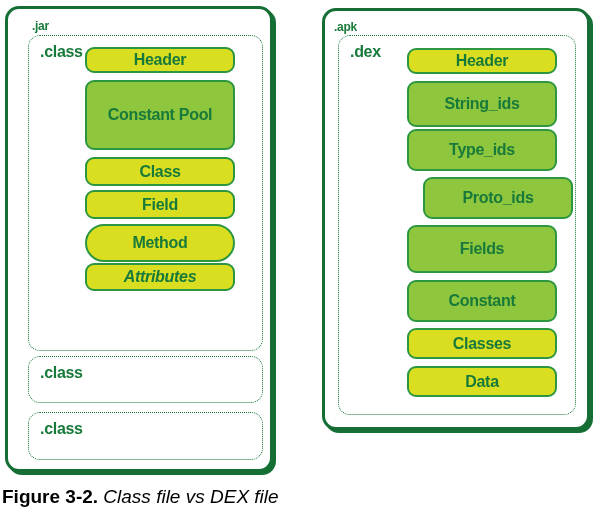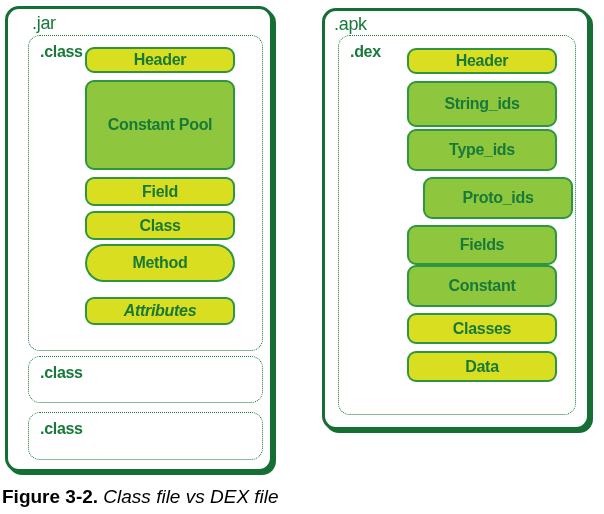--- a/index.html
+++ b/index.html
@@ -22,25 +22,26 @@
     border: 3px solid var(--dark_green, #156f35);
     border-radius: 14px;
     box-shadow: 3px 3px 0 var(--dark_green, #156f35);
     box-sizing: border-box;
   }
   .panel-jar { left: 5px;  top: 6px; width: 268px; height: 466px; }
   .panel-apk { left: 322px; top: 8px; width: 268px; height: 422px; }
 
   .panel-label {
     position: absolute;
-    font-size: 18px;
-    font-weight: normal;
+    font-size: 12px;
+    font-weight: bold;
     letter-spacing: -0.3px;
     color: var(--text_green, #17793a);
     line-height: 1;
+    margin-top: 6px;
   }
   .panel-jar > .panel-label { top: 5px; left: 24px; }
   .panel-apk > .panel-label { top: 4px; left: 9px; }
 
   
   .dashed {
     position: absolute;
     border: 1px dotted var(--text_green, #17793a);
     border-radius: 12px;
     box-sizing: border-box;
@@ -103,24 +104,24 @@
 
 <div class="stage">
 
   <section class="panel panel-jar">
     <span class="panel-label">.jar</span>
 
     <div class="dashed class-full">
       <span class="dashed-label">.class</span>
       <div class="stack stack-class">
         <div class="block yellow" style="height:26px; margin-bottom:7px;">Header</div>
-        <div class="block green" style="height:90px; margin-bottom:7px;">Constant Pool</div>
+        <div class="block green" style="height:70px; margin-bottom:7px;">Constant Pool</div>
+        <div class="block yellow" style="height:29px; margin-bottom:4px;">Class</div>
         <div class="block yellow" style="height:29px; margin-bottom:5px;">Field</div>
-        <div class="block yellow" style="height:29px; margin-bottom:4px;">Class</div>
-        <div class="block yellow" style="height:38px; margin-bottom:15px;border-radius:26px;">Method</div>
+        <div class="block yellow" style="height:38px; margin-bottom:1px;border-radius:26px;">Method</div>
         <div class="block yellow" style="height:28px;font-style:italic;">Attributes</div>
       </div>
     </div>
 
     <div class="dashed class-empty-1">
       <span class="dashed-label">.class</span>
     </div>
     <div class="dashed class-empty-2">
       <span class="dashed-label">.class</span>
     </div>
@@ -129,21 +130,21 @@
   <section class="panel panel-apk">
     <span class="panel-label">.apk</span>
 
     <div class="dashed dex-box">
       <span class="dashed-label">.dex</span>
       <div class="stack stack-dex">
         <div class="block yellow" style="height:26px; margin-bottom:7px;">Header</div>
         <div class="block green" style="height:46px; margin-bottom:2px;">String_ids</div>
         <div class="block green" style="height:42px; margin-bottom:6px;">Type_ids</div>
         <div class="block green" style="height:42px; margin-bottom:6px;margin-left:16px;">Proto_ids</div>
-        <div class="block green" style="height:40px; ">Fields</div>
+        <div class="block green" style="height:48px; margin-bottom:7px;">Fields</div>
         <div class="block green" style="height:42px; margin-bottom:6px;">Constant</div>
         <div class="block yellow" style="height:31px; margin-bottom:7px;">Classes</div>
         <div class="block yellow" style="height:31px;">Data</div>
       </div>
     </div>
   </section>
 
   <p class="caption">
     <span class="fig-label">Figure 3-2.</span>
     <span class="fig-text">Class file vs DEX file</span>

